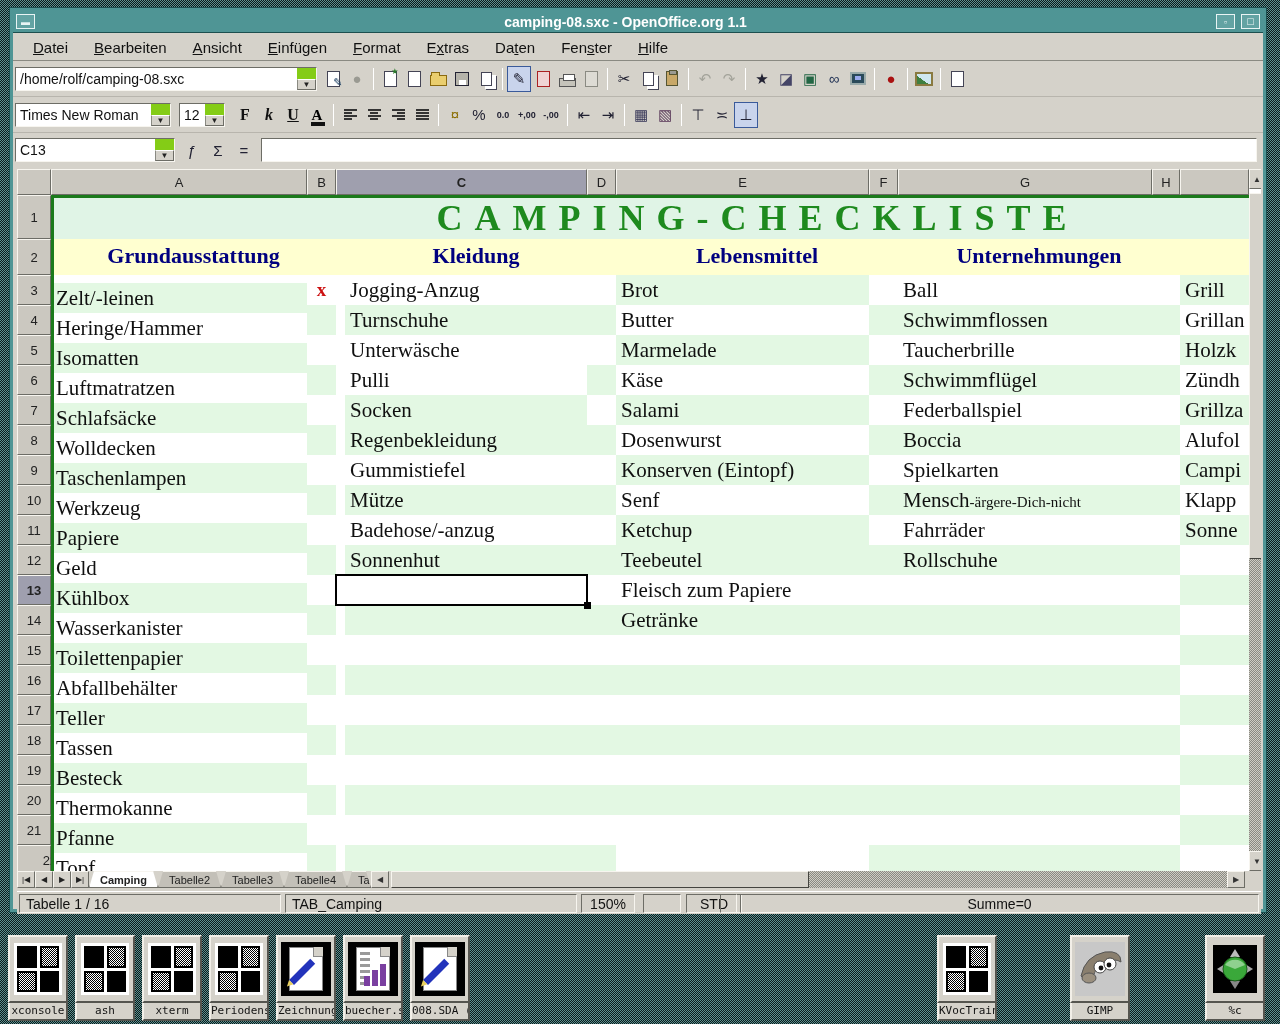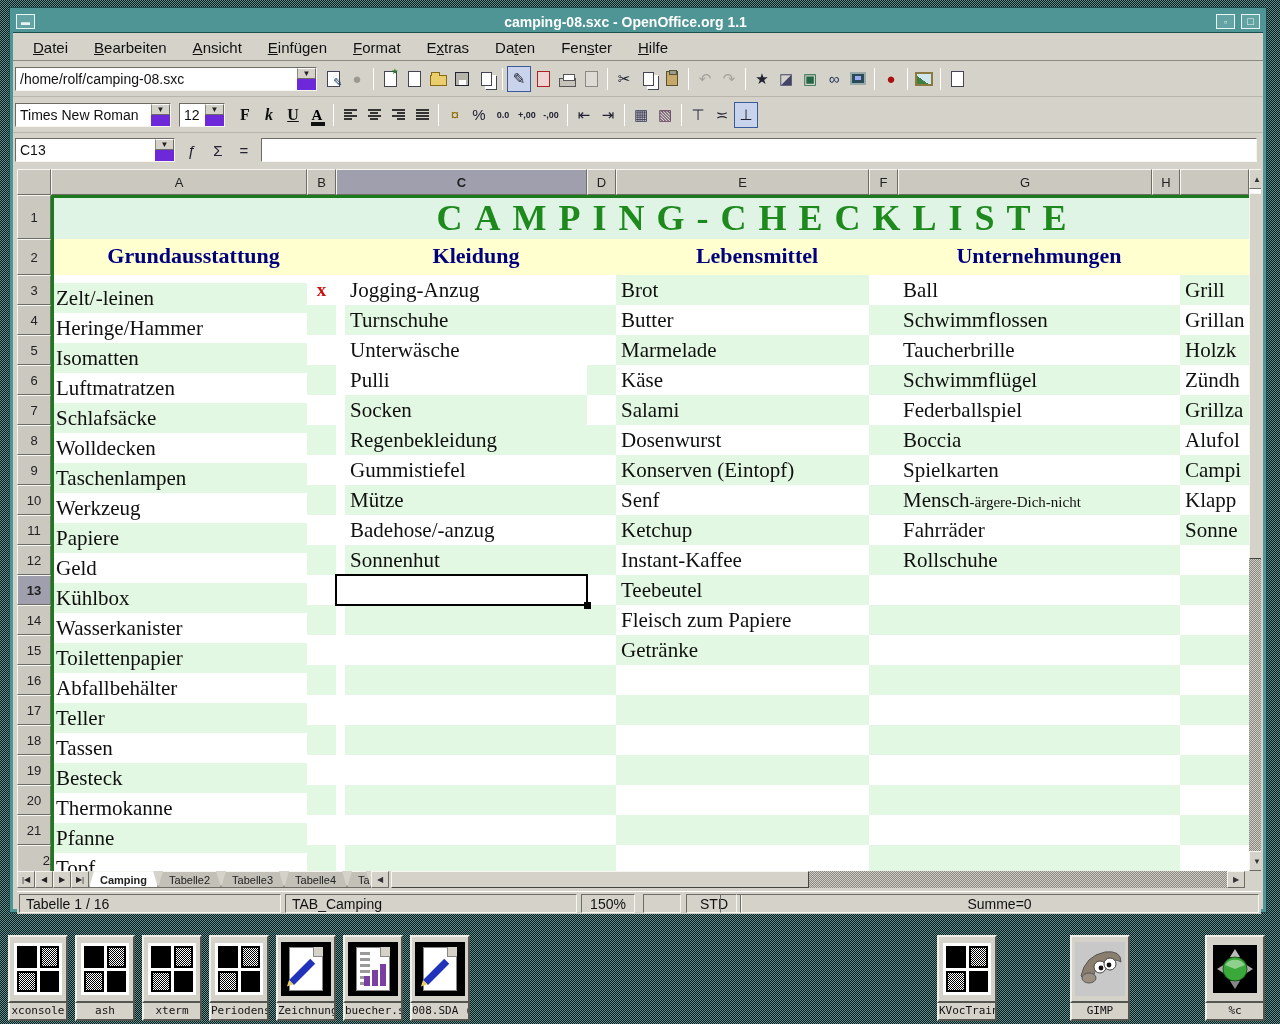--- a/index.html
+++ b/index.html
@@ -17,21 +17,21 @@
   .wbtn{width:19px;height:15px;background:#63a3a3;border:1px solid;border-color:#bcd9d9 #27595 9 #275959 #bcd9d9;margin:0 3px;display:flex;align-items:center;justify-content:center;color:#e9f4f4;font-size:9px}
   .menubar{position:absolute;left:0;top:23px;width:1250px;height:27px;background:#d5d2ca;
     border-bottom:1px solid #8a8a82;display:flex;align-items:center;padding-left:8px;gap:2px}
   .menuitem{font-size:15px;color:#111;padding:3px 12px;cursor:default}
   .menuitem u{text-decoration:underline}
   
   .tb{position:absolute;left:0;width:1250px;background:#d5d2ca;display:flex;align-items:center;border-bottom:1px solid #b8b5ad}
   .tb1{top:50px;height:36px}
   .tb2{top:86px;height:36px}
   .fxbar{top:122px;height:34px;position:absolute;left:0;width:1250px;background:#d5d2ca;display:flex;align-items:center}
-  .combo{display:flex;height:24px;background:#6d28d9;border:1px solid;border-color:#6d6d66 #f7f5ef #f7f5ef #6d6d66;align-items:flex-start}
+  .combo{display:flex;height:24px;background:#84cc16;border:1px solid;border-color:#6d6d66 #f7f5ef #f7f5ef #6d6d66;align-items:flex-end}
   .combo .cval{flex:1;font-size:14px;padding:3px 4px;white-space:nowrap;overflow:hidden;color:#111;background:#fff}
   .combo .cbtn{width:19px;background:#d5d2ca;border-left:1px solid #8a8a82;display:flex;align-items:center;justify-content:center;font-size:8px;color:#222;
     border-top:1px solid #fff;border-right:1px solid #6d6d66;border-bottom:1px solid #6d6d66}
   .ibtn{width:24px;height:26px;display:flex;align-items:center;justify-content:center;border:1px solid transparent}
   .ibtn.pressed{border:1px solid #3a5a9a;background:#c9d4ec}
   .ibtn .g{font-size:15px;color:#223}
   .ibtn.dis .g{color:#a3a39a}
   .sep{width:1px;height:22px;background:#8a8a82;border-right:1px solid #fff;margin:0 4px}
   
   .pg{width:13px;height:16px;background:#fff;border:1px solid #445;position:relative}
@@ -481,21 +481,20 @@
         <div class="gcol" style="left: 599px; width: 253px;">
           <div class="gcell green">Brot</div>
           <div class="gcell white">Butter</div>
           <div class="gcell green">Marmelade</div>
           <div class="gcell white">Käse</div>
           <div class="gcell green">Salami</div>
           <div class="gcell white">Dosenwurst</div>
           <div class="gcell green">Konserven (Eintopf)</div>
           <div class="gcell white">Senf</div>
           <div class="gcell green">Ketchup</div>
-          <div class="gcell white">Instant-Kaffee</div>
           <div class="gcell green">Teebeutel</div>
           <div class="gcell white">Fleisch zum Papiere</div>
           <div class="gcell green">Getränke</div>
           <div class="gcell white"></div>
           <div class="gcell green"></div>
           <div class="gcell white"></div>
           <div class="gcell green"></div>
           <div class="gcell white"></div>
           <div class="gcell green"></div>
           <div class="gcell white"></div>

